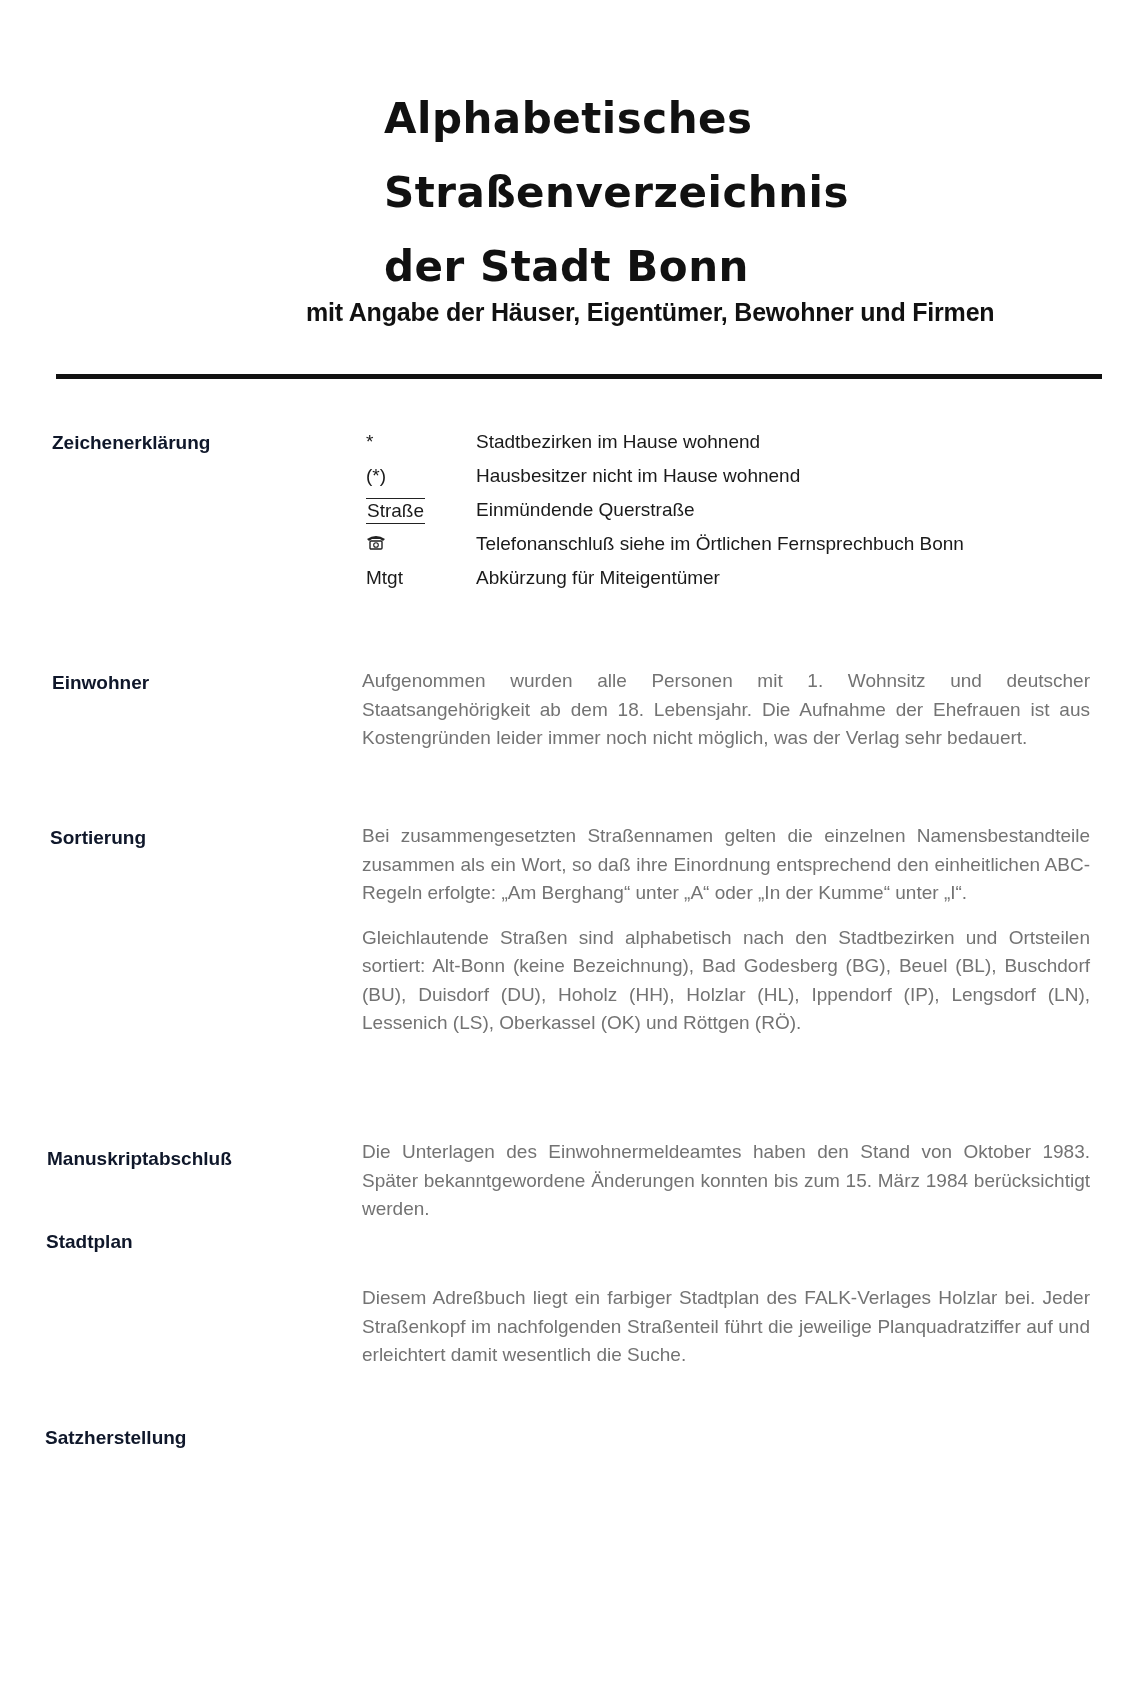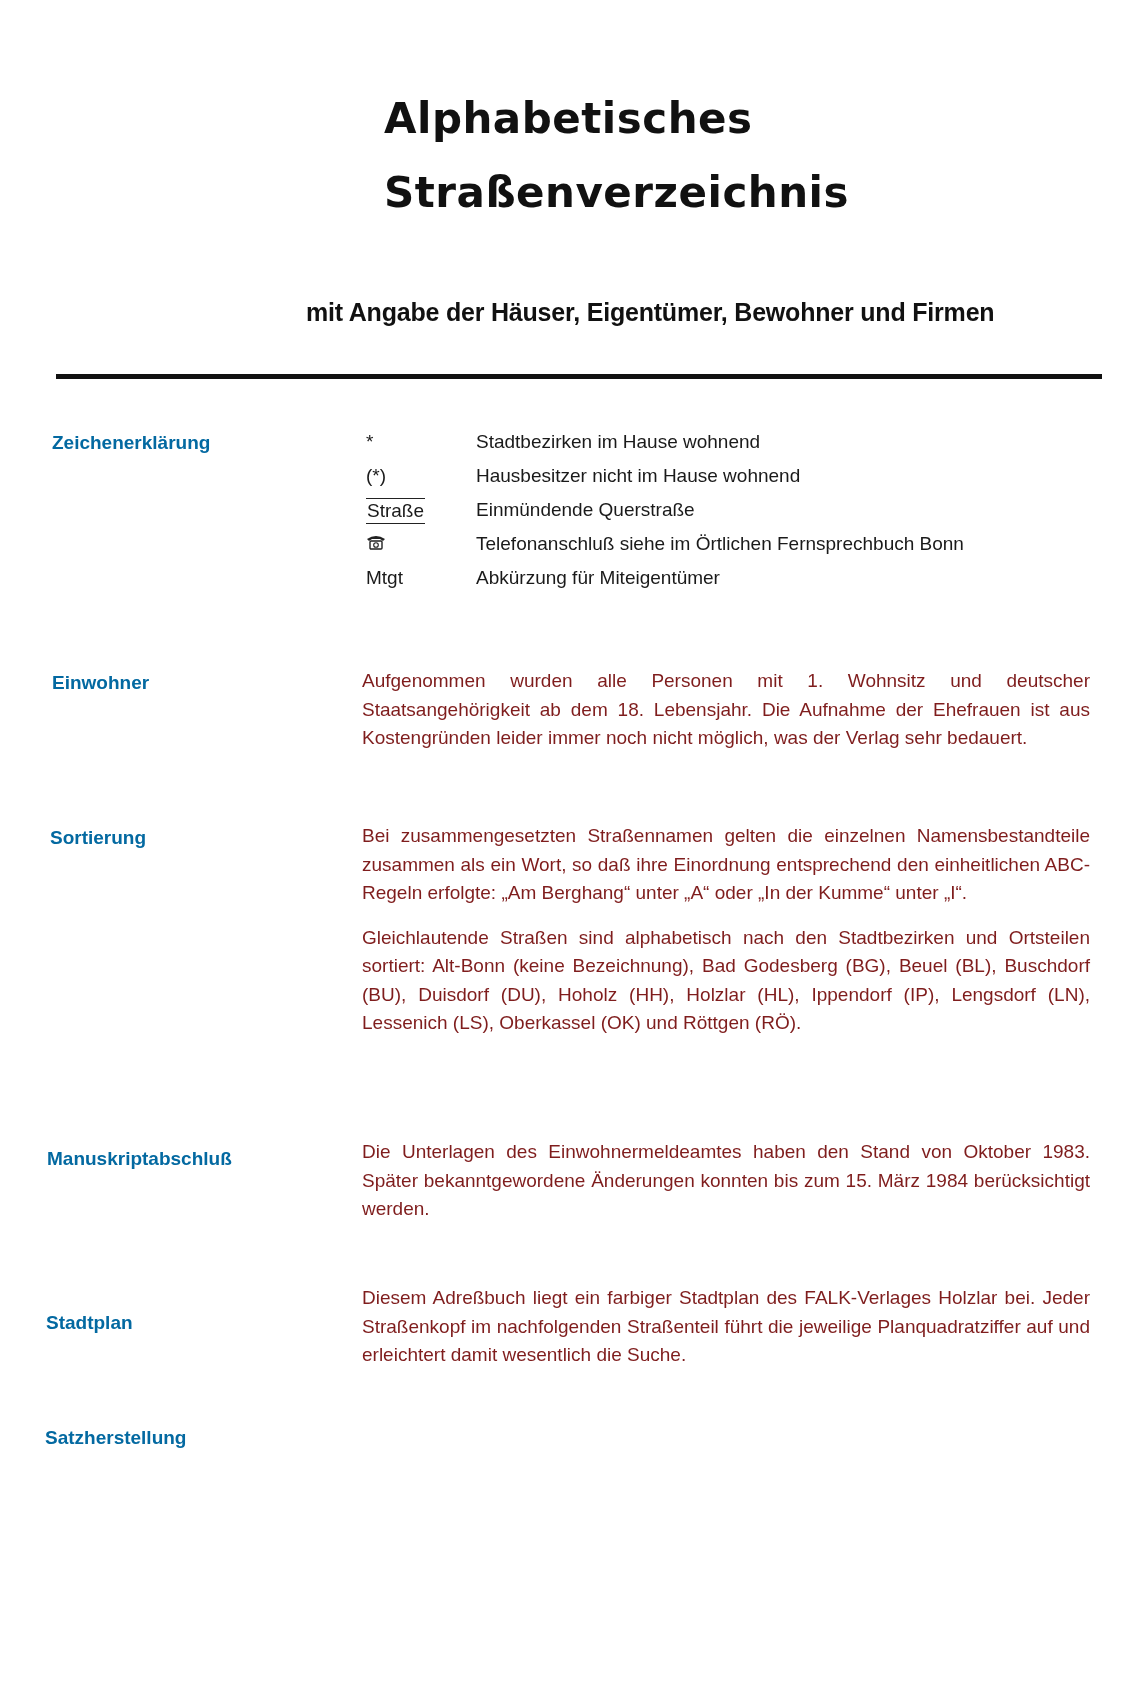--- a/index.html
+++ b/index.html
@@ -4,36 +4,37 @@
 <style>
   html, body { margin:0; padding:0; background:#fff; }
   body { width:1146px; height:1682px; position:relative; overflow:hidden;
          font-family:"Liberation Sans", sans-serif; color:#1a1a1a; }
   .title { position:absolute; left:376px; top:78px; font-family:"DejaVu Sans", sans-serif;
            font-weight:bold; font-size:42px; line-height:66px; letter-spacing:0.5px; color:#111; }
   .title div { margin:8px; }
   .subtitle { position:absolute; left:306px; top:298px; font-weight:bold; font-size:25px;
               letter-spacing:-0.2px; color:#111; }
   .rule { position:absolute; left:56px; top:374px; width:1046px; height:5px; background:#111; }
-  .label { position:absolute; font-weight:bold; font-size:19px; color:#0369a1; }
+  .label { position:absolute; font-weight:bold; font-size:19px; color:#0f172a; }
   .para { position:absolute; left:362px; width:728px; font-size:19px; line-height:28.5px;
-          text-align:justify; color:#7f1d1d; }
+          text-align:justify; color:#737373; }
   .para p { margin:0 0 16px 0; }
   .legend-row { position:absolute; left:366px; font-size:19px; height:34px; line-height:34px; }
   .legend-row .sym { position:absolute; left:0; width:90px; }
   .legend-row .desc { position:absolute; left:110px; white-space:nowrap; }
   .sym.lined { border-top:1.5px solid #222; border-bottom:1.5px solid #222; line-height:24px; top:5px; padding:0 1px; width:auto; }
   .phone { display:inline-block; width:20px; height:16px; }
 </style>
 </head>
 <body>
 
 <div class="title">
   <div>Alphabetisches</div>
   <div>Straßenverzeichnis</div>
+  <div>der Stadt Bonn</div>
 </div>
 
 <div class="subtitle">mit Angabe der Häuser, Eigentümer, Bewohner und Firmen</div>
 
 <div class="rule"></div>
 
 <div class="label" style="left:52px; top:432px;">Zeichenerklärung</div>
 
 <div class="legend-row" style="top:425px;">
   <span class="sym">*</span>
@@ -71,20 +72,20 @@
 <div class="para" style="top:822px;">
   <p>Bei zusammengesetzten Straßennamen gelten die einzelnen Namensbestandteile zusammen als ein Wort, so daß ihre Einordnung entsprechend den einheitlichen ABC-Regeln erfolgte: „Am Berghang“ unter „A“ oder „In der Kumme“ unter „I“.</p>
   <p>Gleichlautende Straßen sind alphabetisch nach den Stadtbezirken und Ortsteilen sortiert: Alt-Bonn (keine Bezeichnung), Bad Godesberg (BG), Beuel (BL), Buschdorf (BU), Duisdorf (DU), Hoholz (HH), Holzlar (HL), Ippendorf (IP), Lengsdorf (LN), Lessenich (LS), Oberkassel (OK) und Röttgen (RÖ).</p>
 </div>
 
 <div class="label" style="left:47px; top:1148px;">Manuskriptabschluß</div>
 <div class="para" style="top:1138px;">
   <p>Die Unterlagen des Einwohnermeldeamtes haben den Stand von Oktober 1983. Später bekanntgewordene Änderungen konnten bis zum 15. März 1984 berücksichtigt werden.</p>
 </div>
 
-<div class="label" style="left:46px; top:1312px;">Stadtplan</div>
+<div class="label" style="left:46px; top:1231px;">Stadtplan</div>
 <div class="para" style="top:1284px;">
   <p>Diesem Adreßbuch liegt ein farbiger Stadtplan des FALK-Verlages Holzlar bei. Jeder Straßenkopf im nachfolgenden Straßenteil führt die jeweilige Planquadratziffer auf und erleichtert damit wesentlich die Suche.</p>
 </div>
 
 <div class="label" style="left:45px; top:1427px;">Satzherstellung</div>
 <div class="para" style="top:1422px;">
 </div>
 
 </body></html>

